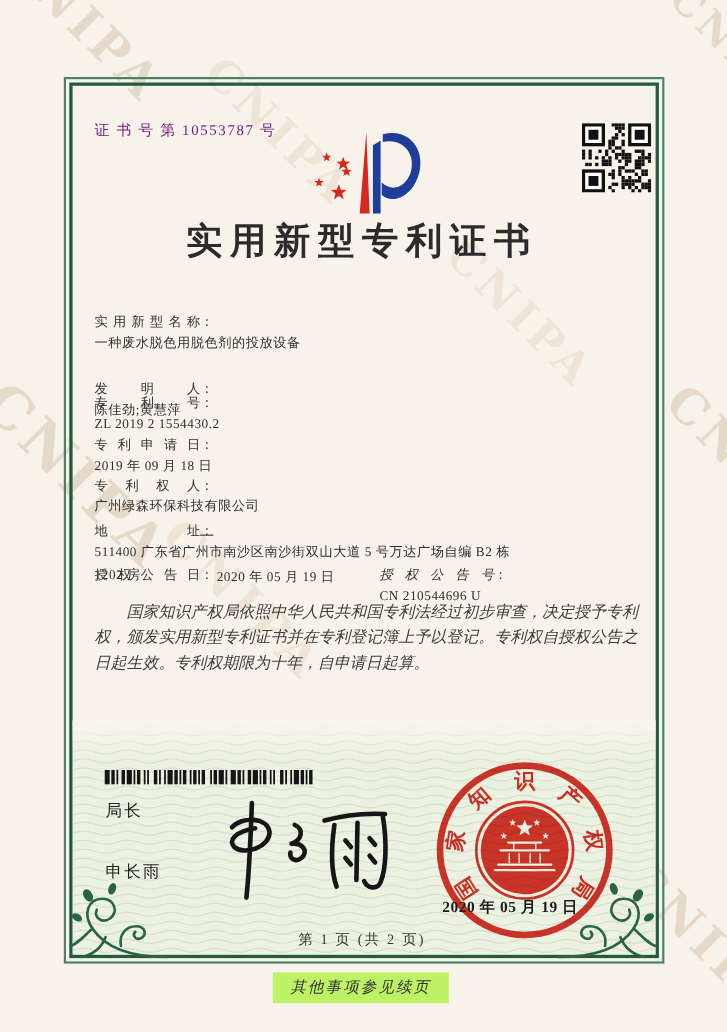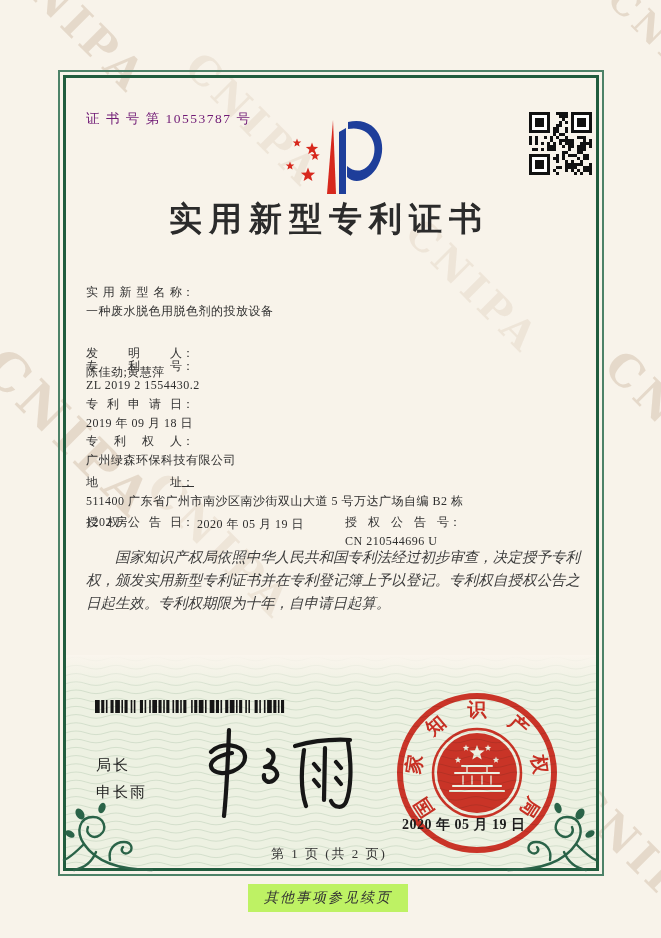--- a/index.html
+++ b/index.html
@@ -24,21 +24,21 @@
   .certno{left:86px;top:110px;font-size:13.5px;letter-spacing:1.5px;color:#701a75;}
   .title{left:58px;top:197px;width:542px;text-align:center;font-size:33px;
          font-weight:bold;letter-spacing:7px;color:#2b2b2b;}
   .frow{position:absolute;left:86px;z-index:3;font-size:12px;color:#333;width:500px;}
   .flabel{display:inline-block;width:96px;text-align:justify;text-align-last:justify;
           vertical-align:top;color:#333;}
   .fcolon{vertical-align:top;}
   .fvalue{display:inline-block;vertical-align:top;width:402px;line-height:21px;
           letter-spacing:.5px;color:#2f2f2f;}
   .grant2{position:absolute;left:259px;top:0;}
-  .grant2 .flabel{width:104px;}
+  .grant2 .flabel{width:104px;font-style:italic;}
   .paras{position:absolute;left:86px;top:546px;width:494px;z-index:3;}
   .paras p{margin:0;text-indent:2em;font-size:14.5px;line-height:23px;
            font-style:italic;text-align:justify;color:#3c3c3c;}
   .signer{position:absolute;left:96px;z-index:3;font-family:"Liberation Sans",sans-serif;
           font-size:15px;color:#222;letter-spacing:2px;}
   .pageinfo{position:absolute;left:58px;top:845px;width:542px;text-align:center;
             font-size:13px;letter-spacing:2px;color:#333;z-index:4;}
   .contnote{position:absolute;left:248px;top:884px;z-index:3;background:#bef264;
             padding:5px 16px;font-size:14px;font-style:italic;color:#333;
             letter-spacing:2px;}
@@ -349,21 +349,21 @@
     <rect x="153.4" y="0" width="1.6" height="13" fill="#151515"></rect>
     <rect x="159.6" y="0" width="3.1" height="13" fill="#151515"></rect>
     <rect x="164.3" y="0" width="1.6" height="13" fill="#151515"></rect>
     <rect x="168.9" y="0" width="1.6" height="13" fill="#151515"></rect>
     <rect x="172.1" y="0" width="4.7" height="13" fill="#151515"></rect>
     <rect x="178.3" y="0" width="3.1" height="13" fill="#151515"></rect>
     <rect x="182.9" y="0" width="1.6" height="13" fill="#151515"></rect>
     <rect x="186.0" y="0" width="3.1" height="13" fill="#151515"></rect>
   </svg>
 
-<div class="signer" style="top:756px;text-align:right;">局长</div>
+<div class="signer" style="top:728px;text-align:right;">局长</div>
 <div class="signer" style="top:783px;">申长雨</div>
 
 <svg id="sig" width="158" height="96" viewBox="0 0 158 96">
   <g fill="none" stroke="#161616" stroke-width="4.2" stroke-linecap="round" stroke-linejoin="round">
     <path d="M31,4 C30,30 29,62 26,90"></path>
     <path d="M13,26 C22,16 45,17 47,30 C48,44 24,52 15,44 C9,38 16,30 34,27"></path>
     <path d="M70,24 C79,28 76,38 67,41 C77,40 83,48 76,54 C71,58 65,55 66,49"></path>
     <path d="M97,20 C115,15 135,13 152,14"></path>
     <path d="M106,24 C103,45 103,66 108,80"></path>
     <path d="M150,16 C154,40 153,64 148,76 C145,83 136,82 133,75"></path>

